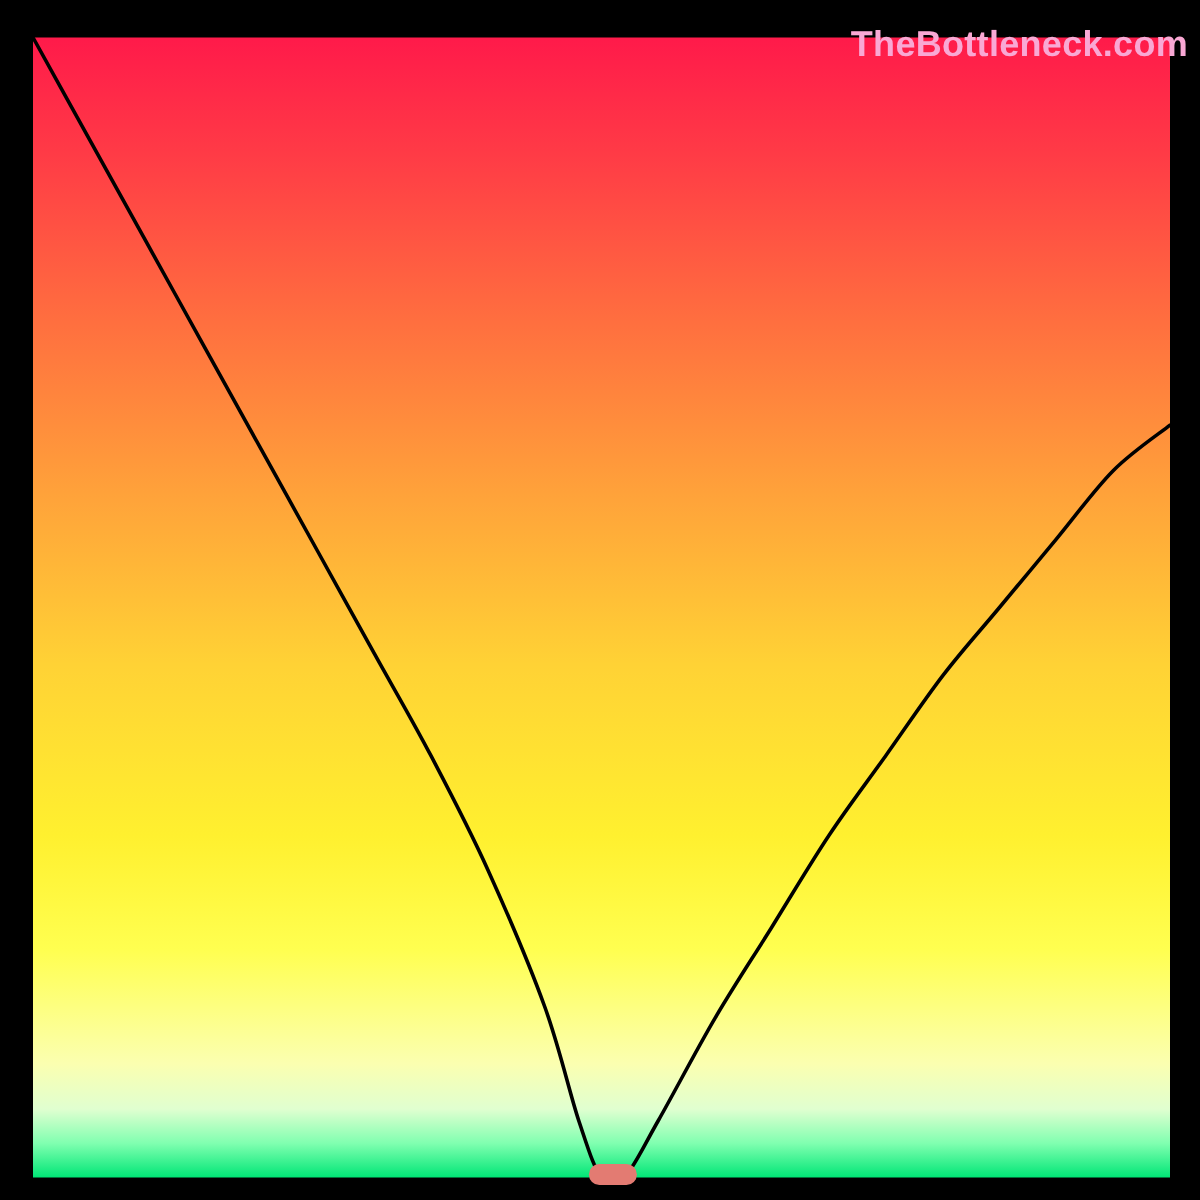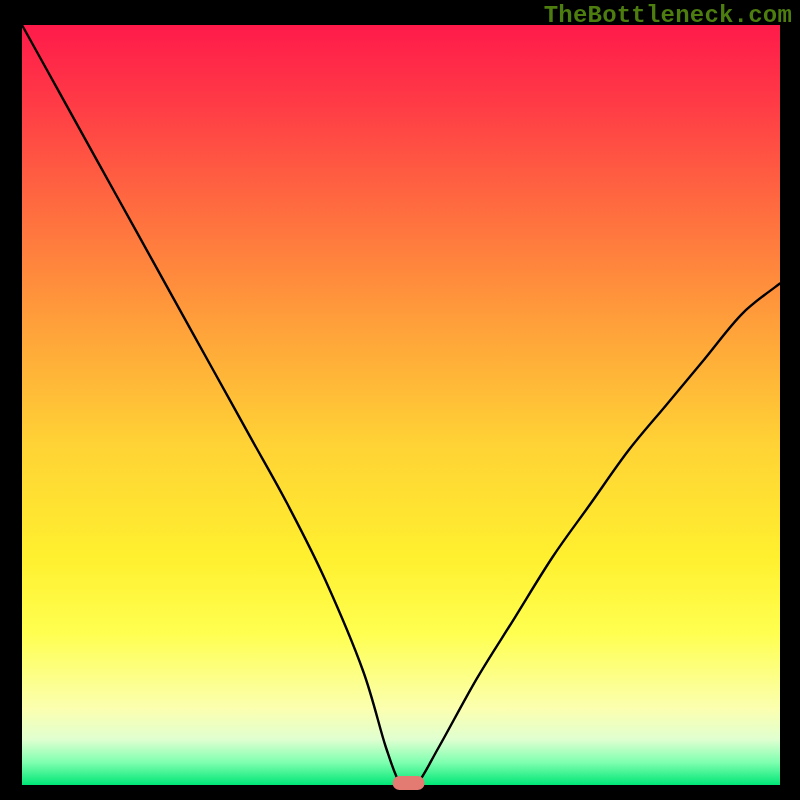--- a/index.html
+++ b/index.html
@@ -18,26 +18,26 @@
       #ffd235 55%,
       #fff02f 70%,
       #ffff50 80%,
       #fbffb0 90%,
       #e0ffd0 94%,
       #80ffb0 97%,
       #00e676 100%);
   }
   .watermark {
     position: absolute;
-    top: 2px;
+    top: 16px;
     right: 8px;
-    font-family: Liberation Mono, monospace;
+    font-family: Liberation Sans, sans-serif;
     font-size: 24px;
     font-weight: bold;
-    color: #4d7c0f;
+    color: #f9a8d4;
     letter-spacing: 0.2px;
   }
   svg.curve {
     position: absolute;
     left: 0;
     top: 0;
     width: 758px;
     height: 760px;
     overflow: visible;
   }

